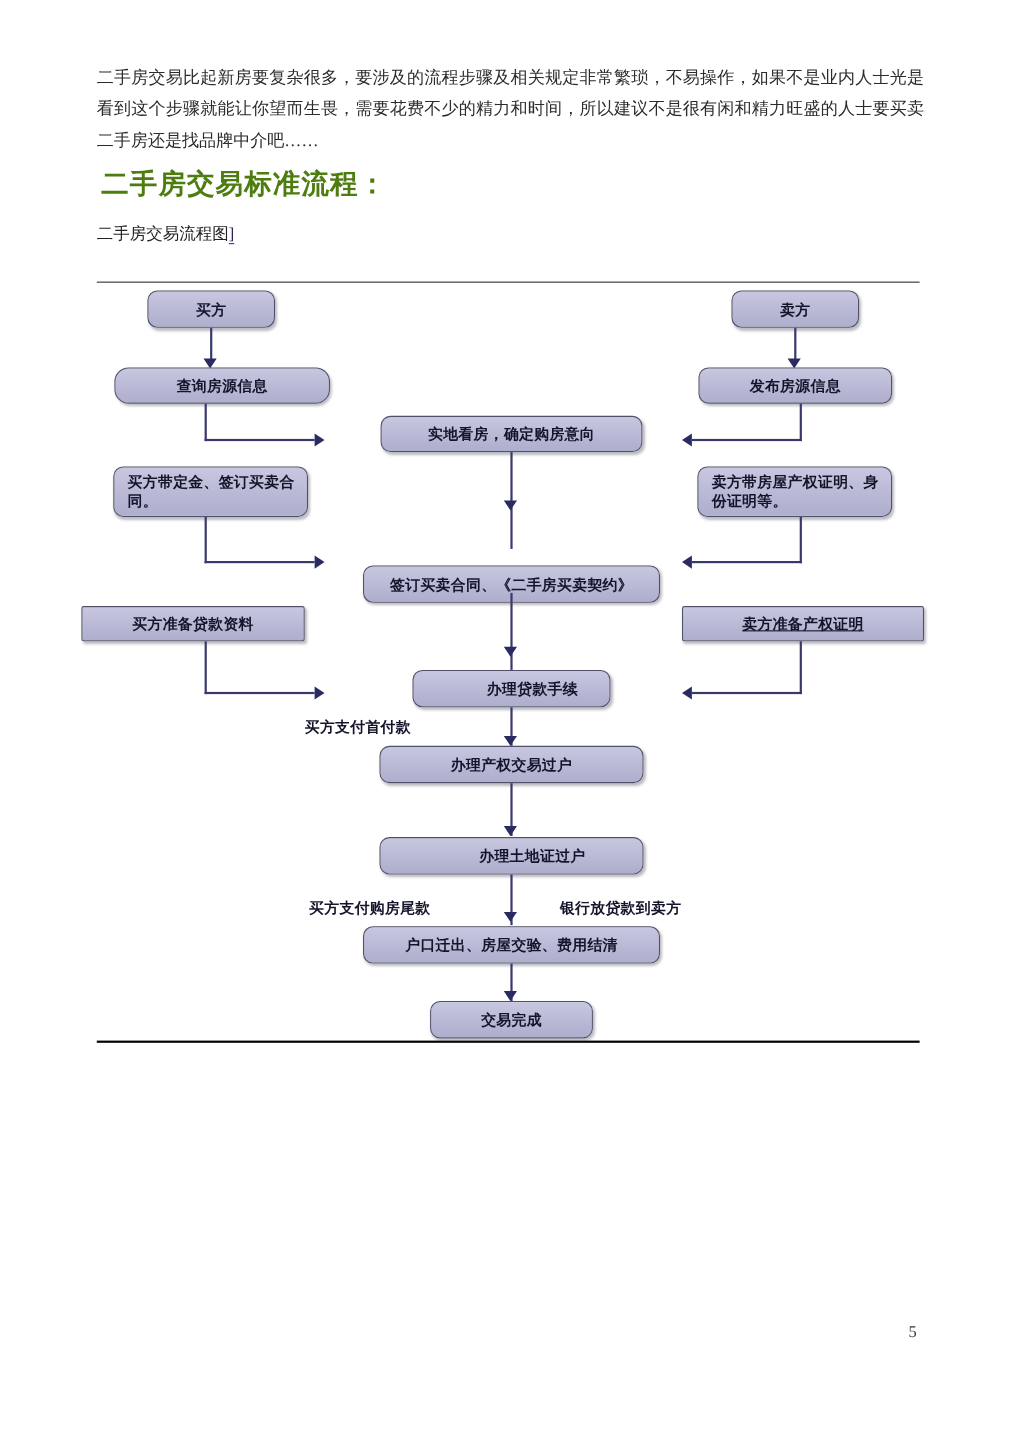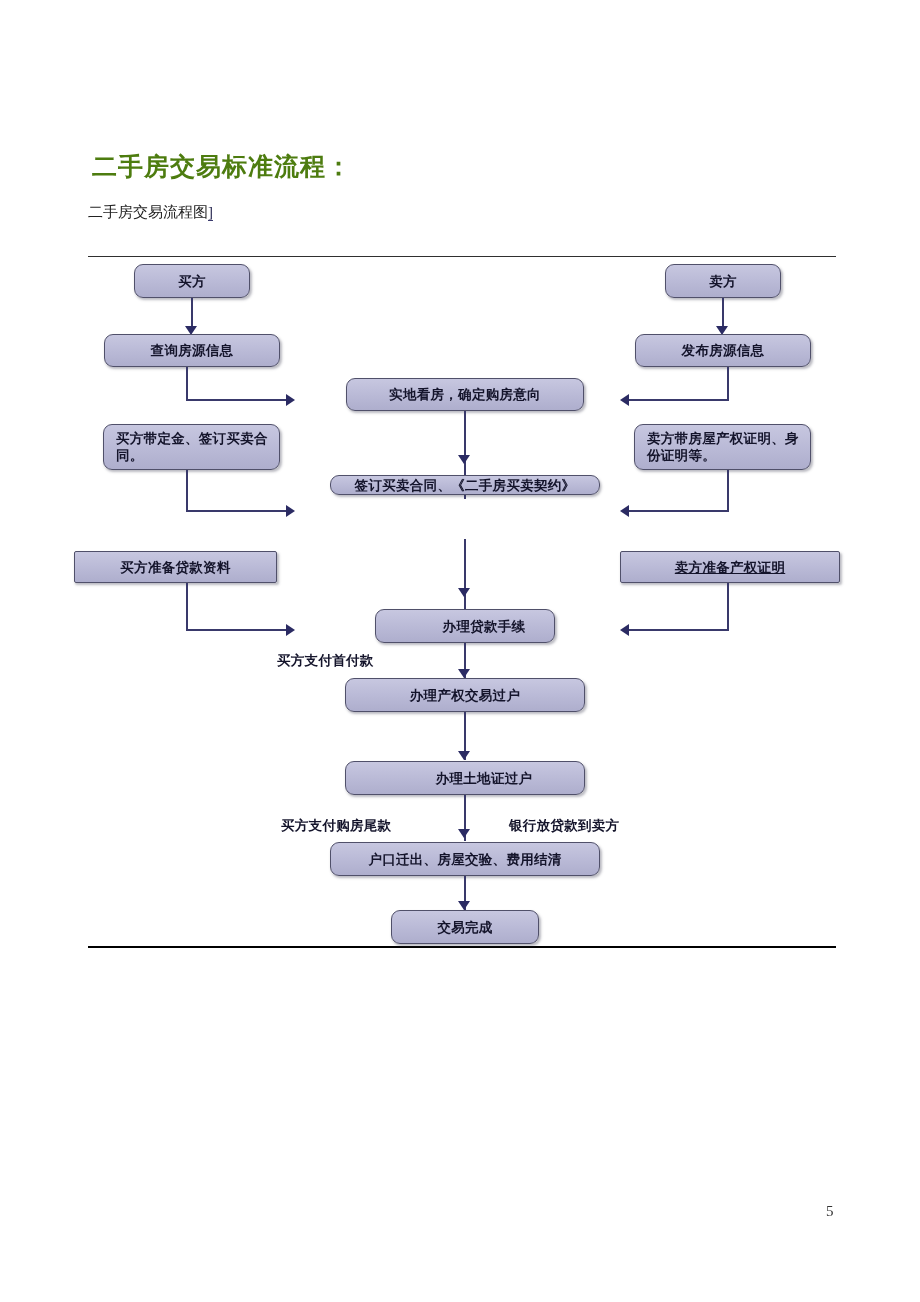--- a/index.html
+++ b/index.html
@@ -107,20 +107,21 @@
     font-family:"Liberation Sans","DejaVu Sans",sans-serif;
     font-weight:bold;font-size:13.5px;color:#14142b;
     white-space:nowrap;letter-spacing:0.3px;
   }
 </style>
 </head>
 <body>
 
 <div class="page">
 
+  <p class="intro">二手房交易比起新房要复杂很多，要涉及的流程步骤及相关规定非常繁琐，不易操作，如果不是业内人士光是看到这个步骤就能让你望而生畏，需要花费不少的精力和时间，所以建议不是很有闲和精力旺盛的人士要买卖二手房还是找品牌中介吧……</p>
 
   <h1 class="heading">二手房交易标准流程：</h1>
 
   <div class="caption">
     <span>二手房交易流程图</span><span class="bracket">]</span>
   </div>
 
   <div class="rule-top"></div>
   <div class="rule-bottom"></div>
 
@@ -128,21 +129,21 @@
 
     <div class="node rounded" style="left:134px;top:264px;width:116px;height:34px;">买方</div>
     <div class="node rounded" style="left:665px;top:264px;width:116px;height:34px;">卖方</div>
 
     <div class="vline" style="left:191px;top:298px;height:30px;"></div>
     <div class="arrow-down" style="left:185px;top:326px;"></div>
 
     <div class="vline" style="left:722px;top:298px;height:30px;"></div>
     <div class="arrow-down" style="left:716px;top:326px;"></div>
 
-    <div class="node rounded" style="left:104px;top:334px;width:176px;height:33px;">查询房源信息</div>
+    <div class="node rounded" style="left:104px;top:334px;width:196px;height:33px;border-radius:13px;">查询房源信息</div>
     <div class="node rounded" style="left:635px;top:334px;width:176px;height:33px;">发布房源信息</div>
 
     <div class="vline" style="left:186px;top:367px;height:34px;"></div>
     <div class="hline" style="left:186px;top:399px;width:100px;"></div>
     <div class="arrow-right" style="left:286px;top:394px;"></div>
 
     <div class="vline" style="left:727px;top:367px;height:34px;"></div>
     <div class="hline" style="left:629px;top:399px;width:100px;"></div>
     <div class="arrow-left" style="left:620px;top:394px;"></div>
 
@@ -155,21 +156,21 @@
     <div class="node rounded left-text" style="left:634px;top:424px;width:177px;height:46px;">卖方带房屋产权证明、身份证明等。</div>
 
     <div class="vline" style="left:186px;top:470px;height:42px;"></div>
     <div class="hline" style="left:186px;top:510px;width:100px;"></div>
     <div class="arrow-right" style="left:286px;top:505px;"></div>
 
     <div class="vline" style="left:727px;top:470px;height:42px;"></div>
     <div class="hline" style="left:629px;top:510px;width:100px;"></div>
     <div class="arrow-left" style="left:620px;top:505px;"></div>
 
-    <div class="node rounded" style="left:330px;top:475px;width:270px;height:20px;">签订买卖合同、《二手房买卖契约》</div>
+    <div class="node rounded" style="left:330px;top:514px;width:270px;height:34px;">签订买卖合同、《二手房买卖契约》</div>
 
     <div class="vline" style="left:464px;top:539px;height:70px;"></div>
     <div class="arrow-down" style="left:458px;top:588px;"></div>
 
     <div class="node square" style="left:74px;top:551px;width:203px;height:32px;">买方准备贷款资料</div>
     <div class="node square" style="left:620px;top:551px;width:220px;height:32px;text-decoration:underline;">卖方准备产权证明</div>
 
     <div class="vline" style="left:186px;top:583px;height:48px;"></div>
     <div class="hline" style="left:186px;top:629px;width:100px;"></div>
     <div class="arrow-right" style="left:286px;top:624px;"></div>

